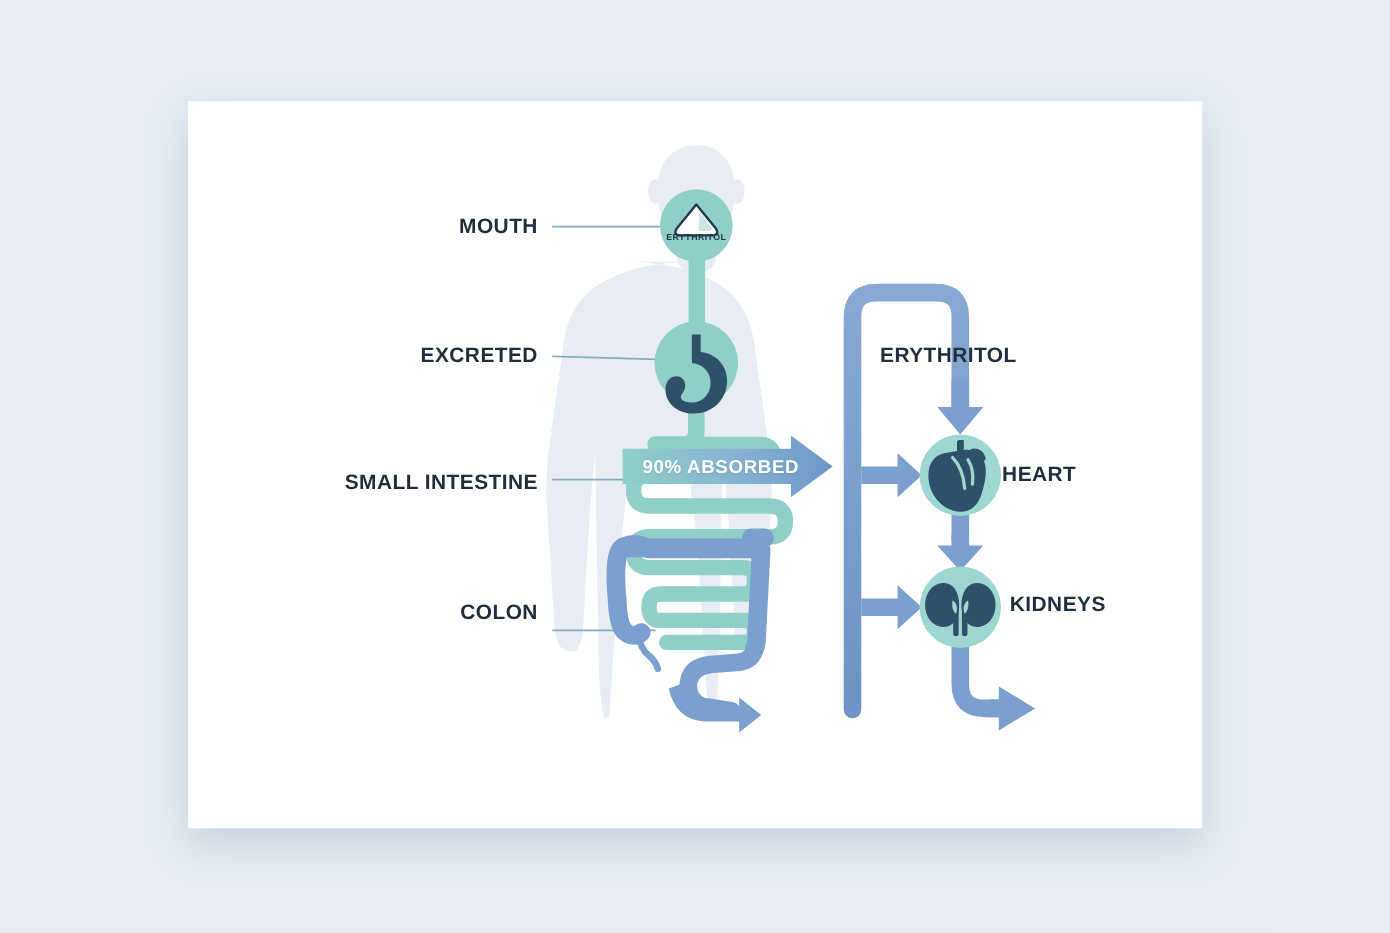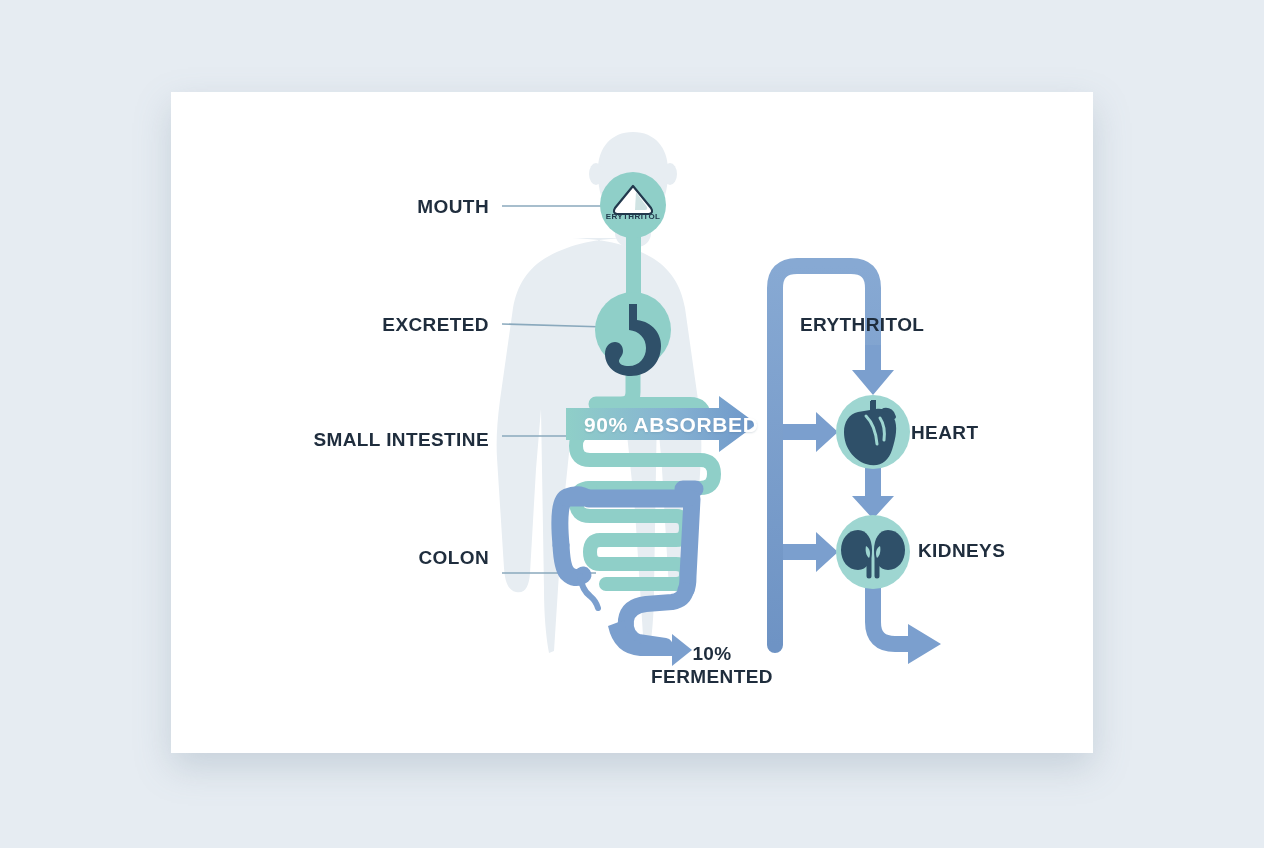--- a/index.html
+++ b/index.html
@@ -24,21 +24,21 @@
     font-size:19px;
     line-height:23px;
   }
   .lbl.right{transform:translate(-100%,-50%);}
   .lbl.left{transform:translate(0,-50%);}
   .lbl.ctr{transform:translate(-50%,-50%);text-align:center;white-space:normal;}
   .pctlabel{
     position:absolute;
     color:#ffffff;
     font-weight:700;
-    font-size:21px;
+    font-size:17px;
     letter-spacing:.6px;
     white-space:nowrap;
     transform:translate(0,-50%);
     text-shadow:0 1px 2px rgba(60,90,110,.18);
   }
   .erythritol-text{
     position:absolute;
     transform:translate(-50%,-50%);
     font-size:8px;
     font-weight:700;
@@ -301,20 +301,16 @@
   <div class="lbl right" style="left:489px;top:324px">EXCRETED</div>
   <div class="lbl right" style="left:489px;top:439px">SMALL INTESTINE</div>
   <div class="lbl right" style="left:489px;top:557px">COLON</div>
 
   <div class="lbl left" style="left:800px;top:324px">ERYTHRITOL</div>
   <div class="lbl left" style="left:911px;top:432px">HEART</div>
   <div class="lbl left" style="left:918px;top:550px">KIDNEYS</div>
 
   <div class="pctlabel" style="left:584px;top:425px">90% ABSORBED</div>
 
-  <div class="lbl ctr" style="left:712px;top:665px">
-    <div>10%</div>
-    <div>FERMENTED</div>
-  </div>
 
 
   <div class="erythritol-text" style="left:633px;top:216px">ERYTHRITOL</div>
 </div>
 
 </body></html>

